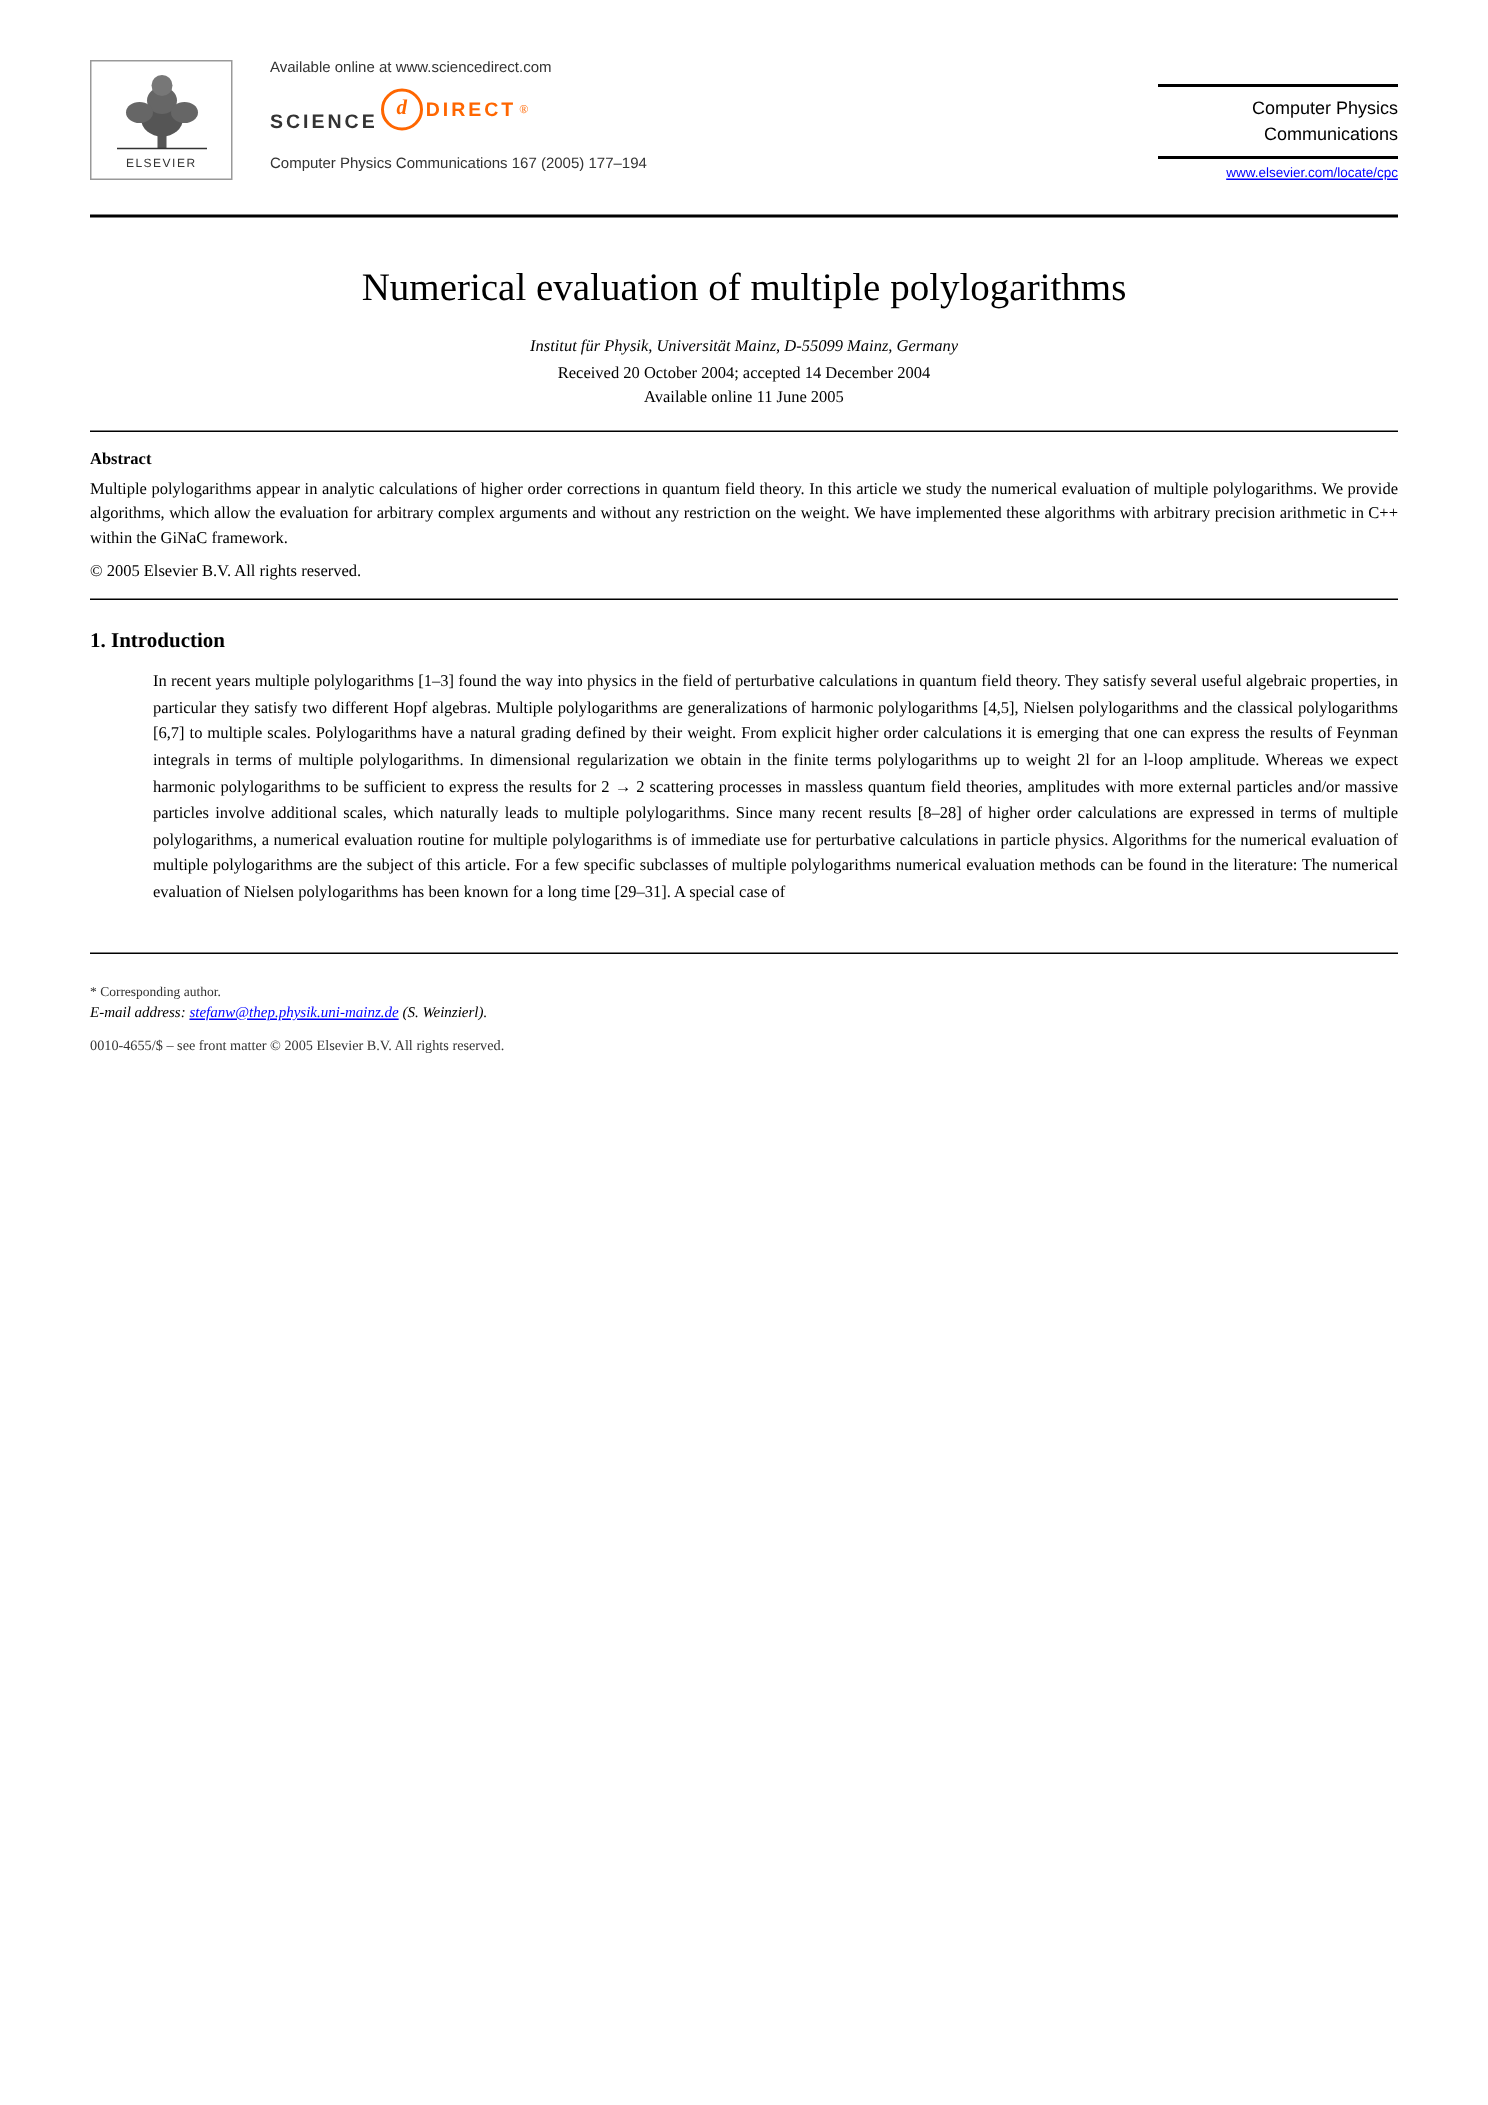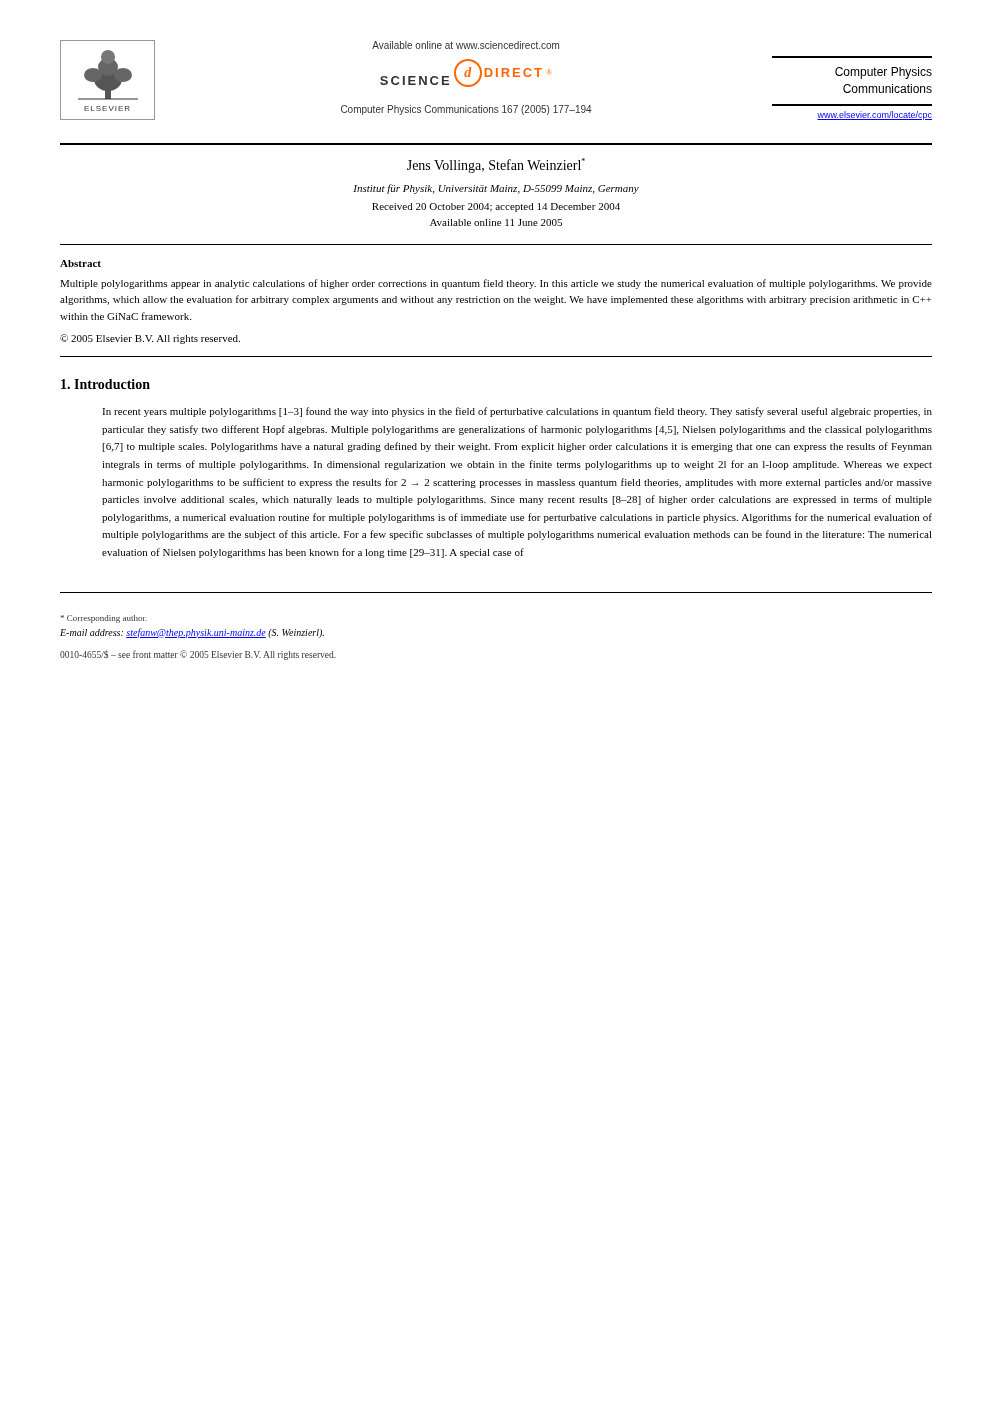--- a/index.html
+++ b/index.html
@@ -59,21 +59,21 @@
       letter-spacing: 1px;
       margin-top: 2px;
       font-family: Liberation Sans, sans-serif;
       color: #333;
     }
 
     .header-center {
       flex: 1;
       display: flex;
       flex-direction: column;
-      align-items: center;
+      align-items: flex-start;
       margin: 0 20px;
     }
 
     .available-online {
       font-size: 10px;
       font-family: Arial, sans-serif;
       color: #333;
       margin-bottom: 6px;
     }
 
@@ -314,24 +314,22 @@
       <div class="journal-title-box">
         <div class="journal-title-text">Computer Physics Communications</div>
       </div>
       <div class="journal-url">www.elsevier.com/locate/cpc</div>
     </div>
 
   </div>
 
   <hr class="hr-thick">
 
-
-  <div class="authors">
-    <span>Jens Vollinga, Stefan Weinzierl</span><sup>*</sup>
-  </div>
+  <div class="article-title">Numerical evaluation of multiple polylogarithms</div>
+
 
   <div class="affiliation">Institut für Physik, Universität Mainz, D-55099 Mainz, Germany</div>
 
   <div class="received-line">Received 20 October 2004; accepted 14 December 2004</div>
 
   <div class="available-line">Available online 11 June 2005</div>
 
   <hr class="hr-thin">
 
   <div>

